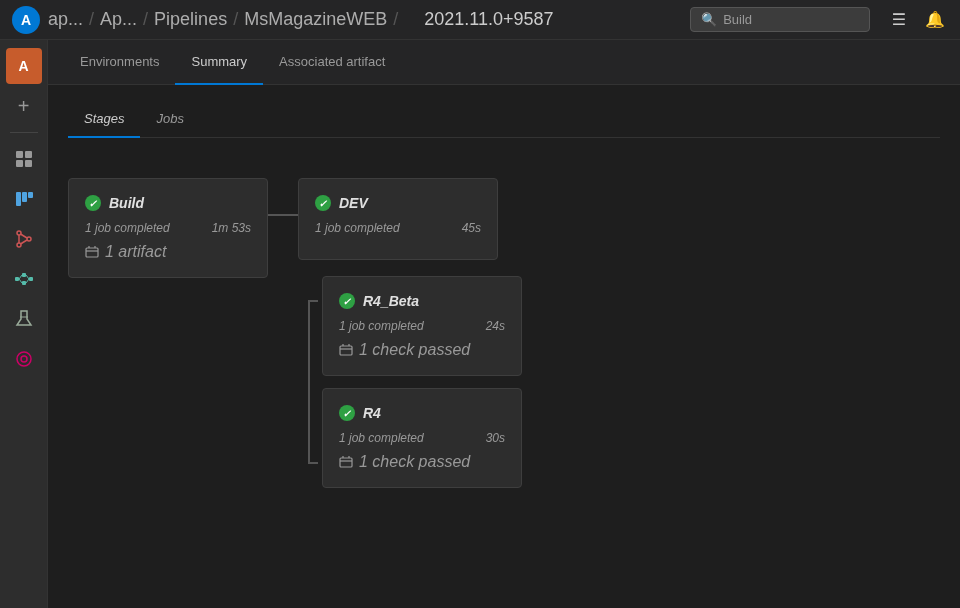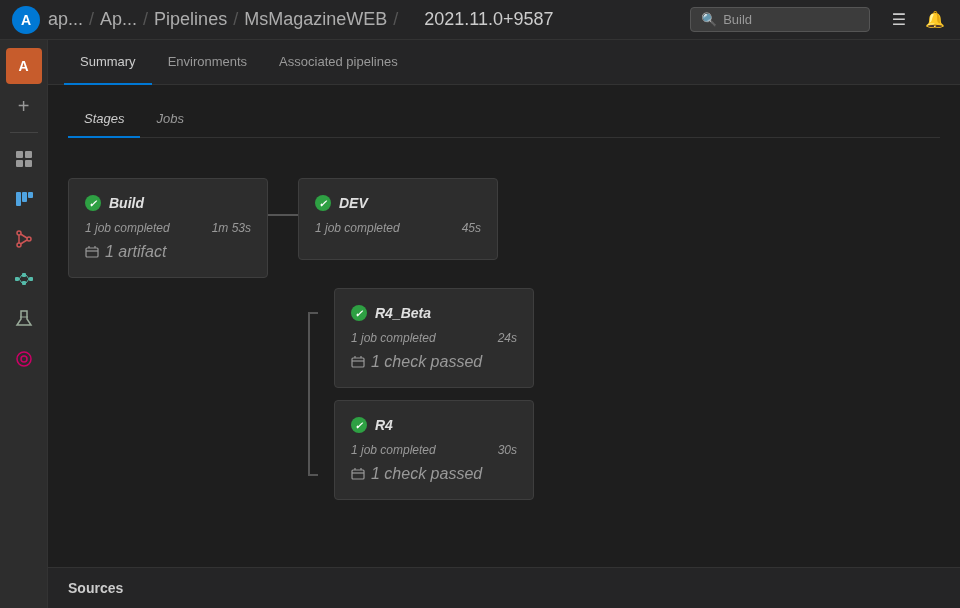--- a/index.html
+++ b/index.html
@@ -342,23 +342,23 @@
       <svg width="20" height="20" viewBox="0 0 20 20" fill="none">
           <circle cx="10" cy="10" r="7" stroke="#c06" stroke-width="1.5"></circle>
           <circle cx="10" cy="10" r="3" stroke="#c06" stroke-width="1.5"></circle>
         </svg>
     </div>
   </div>
 
   <div class="content-area">
 
     <div class="nav-tabs">
+      <div class="nav-tab">Environments</div>
       <div class="nav-tab active">Summary</div>
-      <div class="nav-tab">Environments</div>
-      <div class="nav-tab">Associated pipelines</div>
+      <div class="nav-tab">Associated artifact</div>
     </div>
 
     <div class="page-content">
 
       <div class="inner-tabs">
         <div class="inner-tab active">Stages</div>
         <div class="inner-tab">Jobs</div>
       </div>
 
       <div class="stages-container">
@@ -395,21 +395,21 @@
                 <div class="check-circle"></div>
                 <span class="name">DEV</span>
               </div>
               <div class="stage-info">
                 <span>1 job completed</span>
                 <span>45s</span>
               </div>
             </div>
           </div>
 
-          <div style="display:flex;flex-direction:row;gap:16px;margin-top:28px;text-align:center;">
+          <div style="display:flex;flex-direction:row;gap:4px;margin-top:16px;text-align:center;">
 
             <div style="position:relative;width:20px;display:flex;flex-direction:column;justify-content:space-between;">
               <div style="position:absolute;left:10px;top:24px;bottom:24px;width:2px;background:#555;"></div>
               <div style="height:2px;background:#555;width:10px;margin-top:24px;margin-left:10px;"></div>
               <div style="height:2px;background:#555;width:10px;margin-bottom:24px;margin-left:10px;"></div>
             </div>
 
             <div style="display:flex;flex-direction:column;gap:12px;">
 
               <div class="stage-card">
@@ -451,18 +451,15 @@
                   <span>1 check passed</span>
                 </div>
               </div>
             </div>
           </div>
         </div>
 
       </div>
     </div>
 
-    <div class="sources-section">
-      <span class="sources-title">Sources</span>
-    </div>
 
   </div>
 </div>
 
 </body></html>

